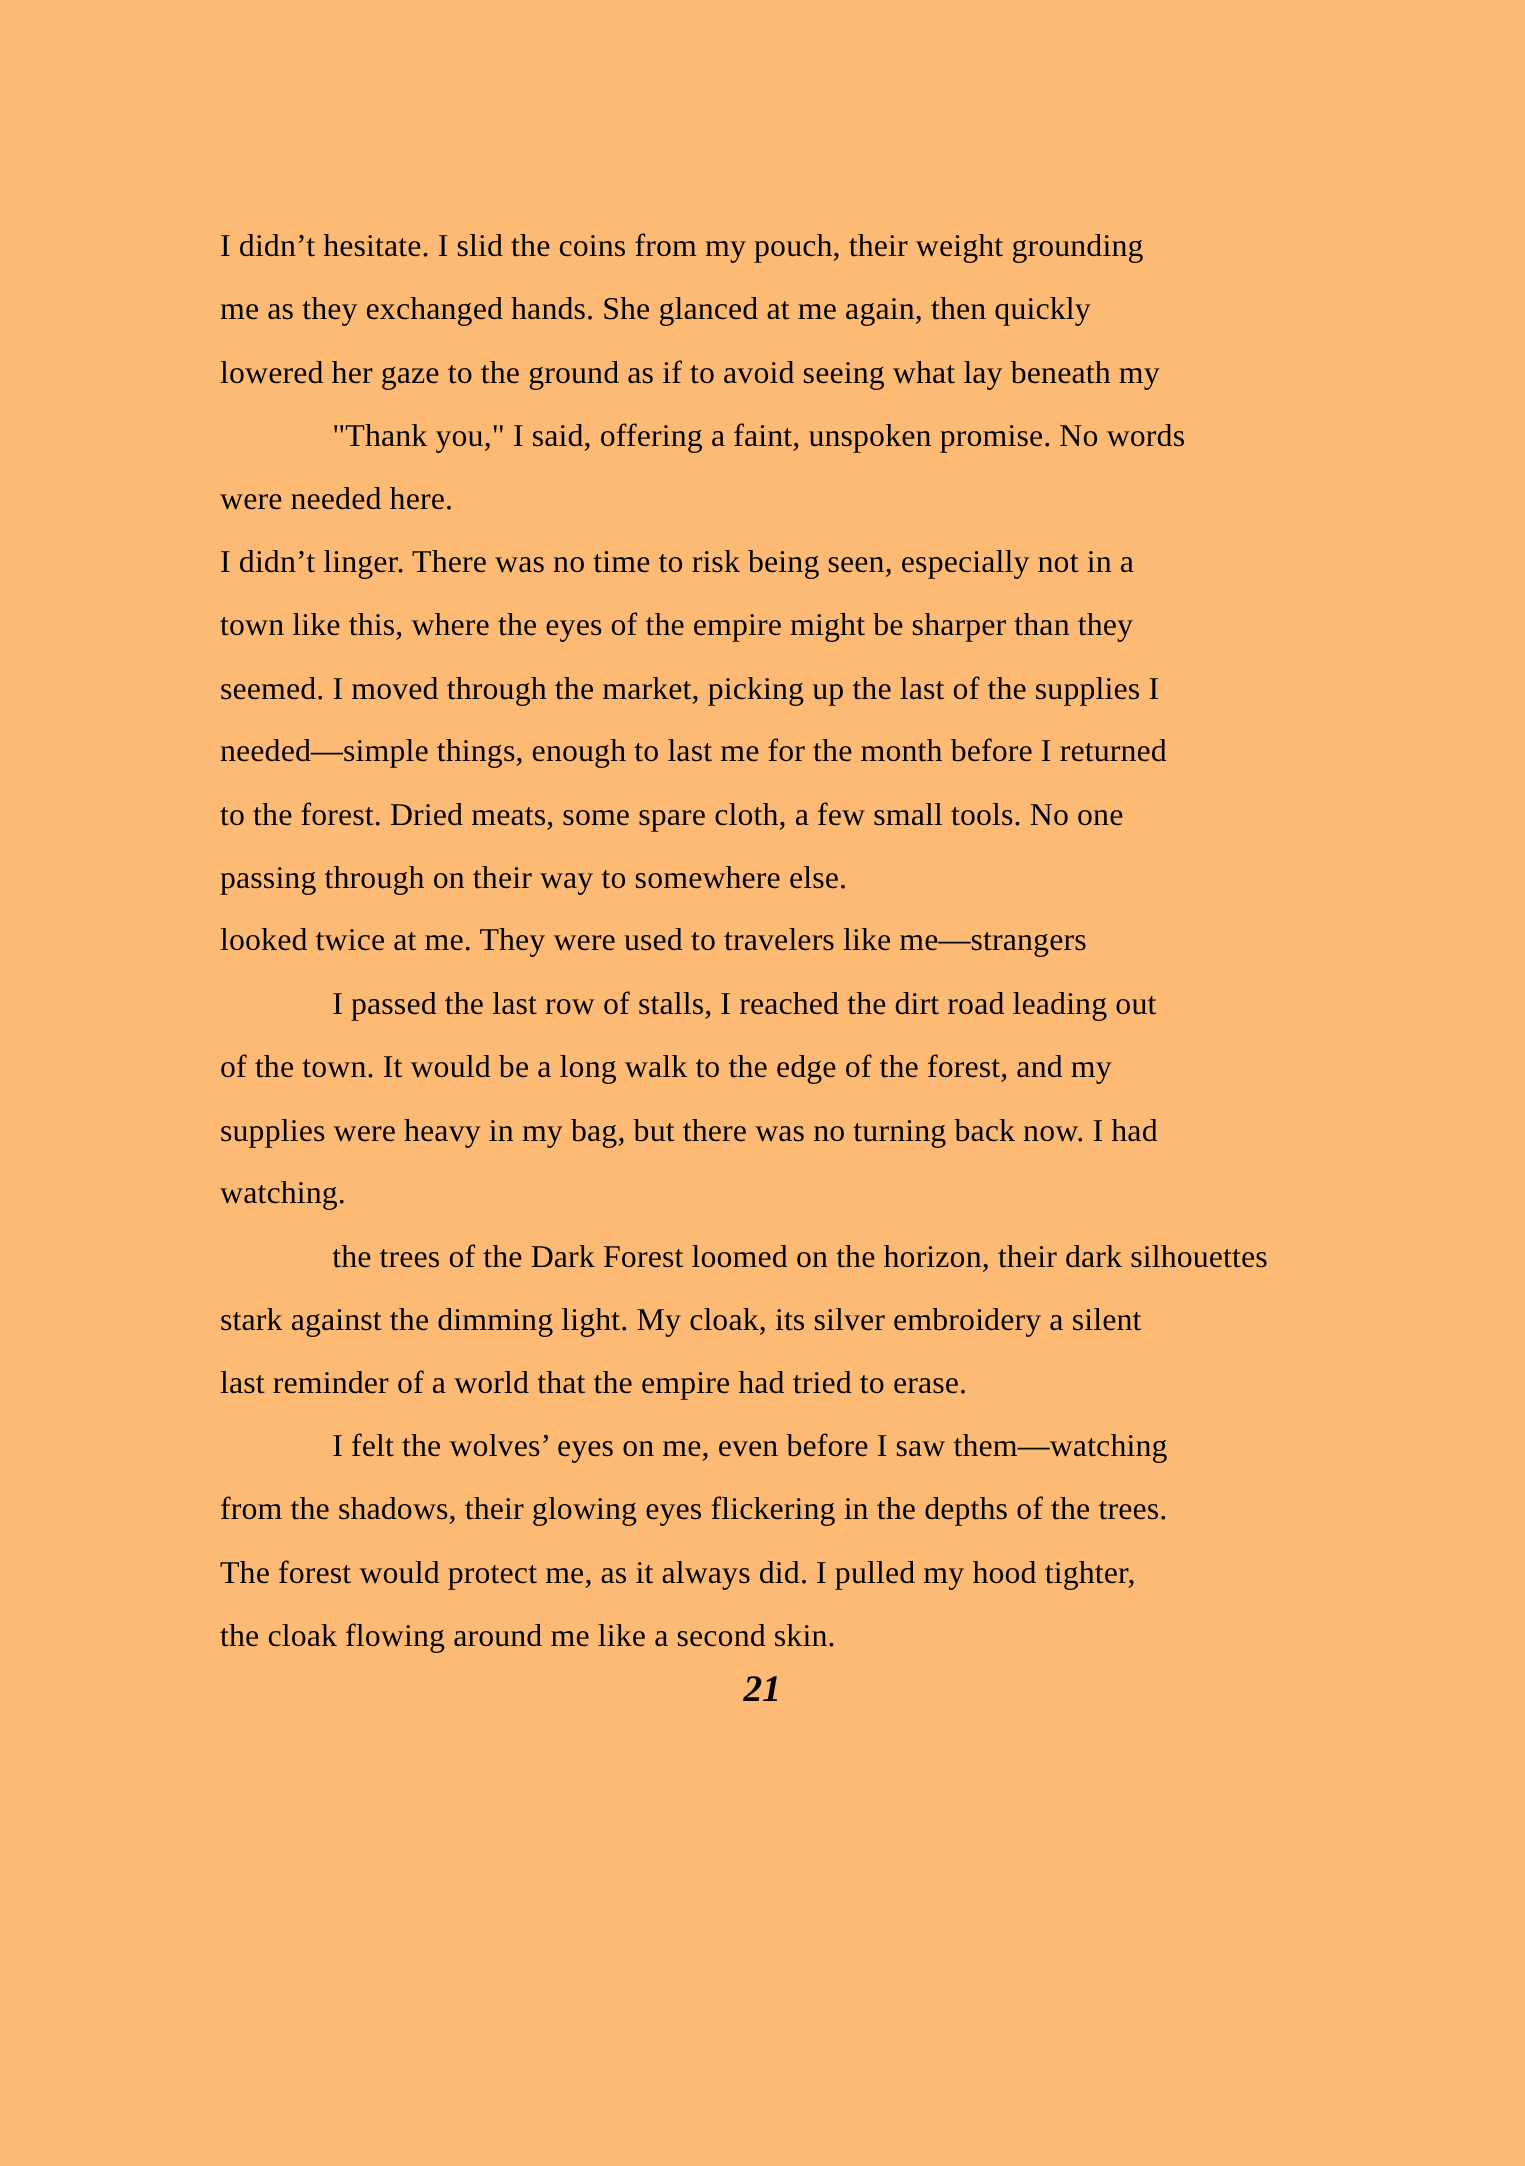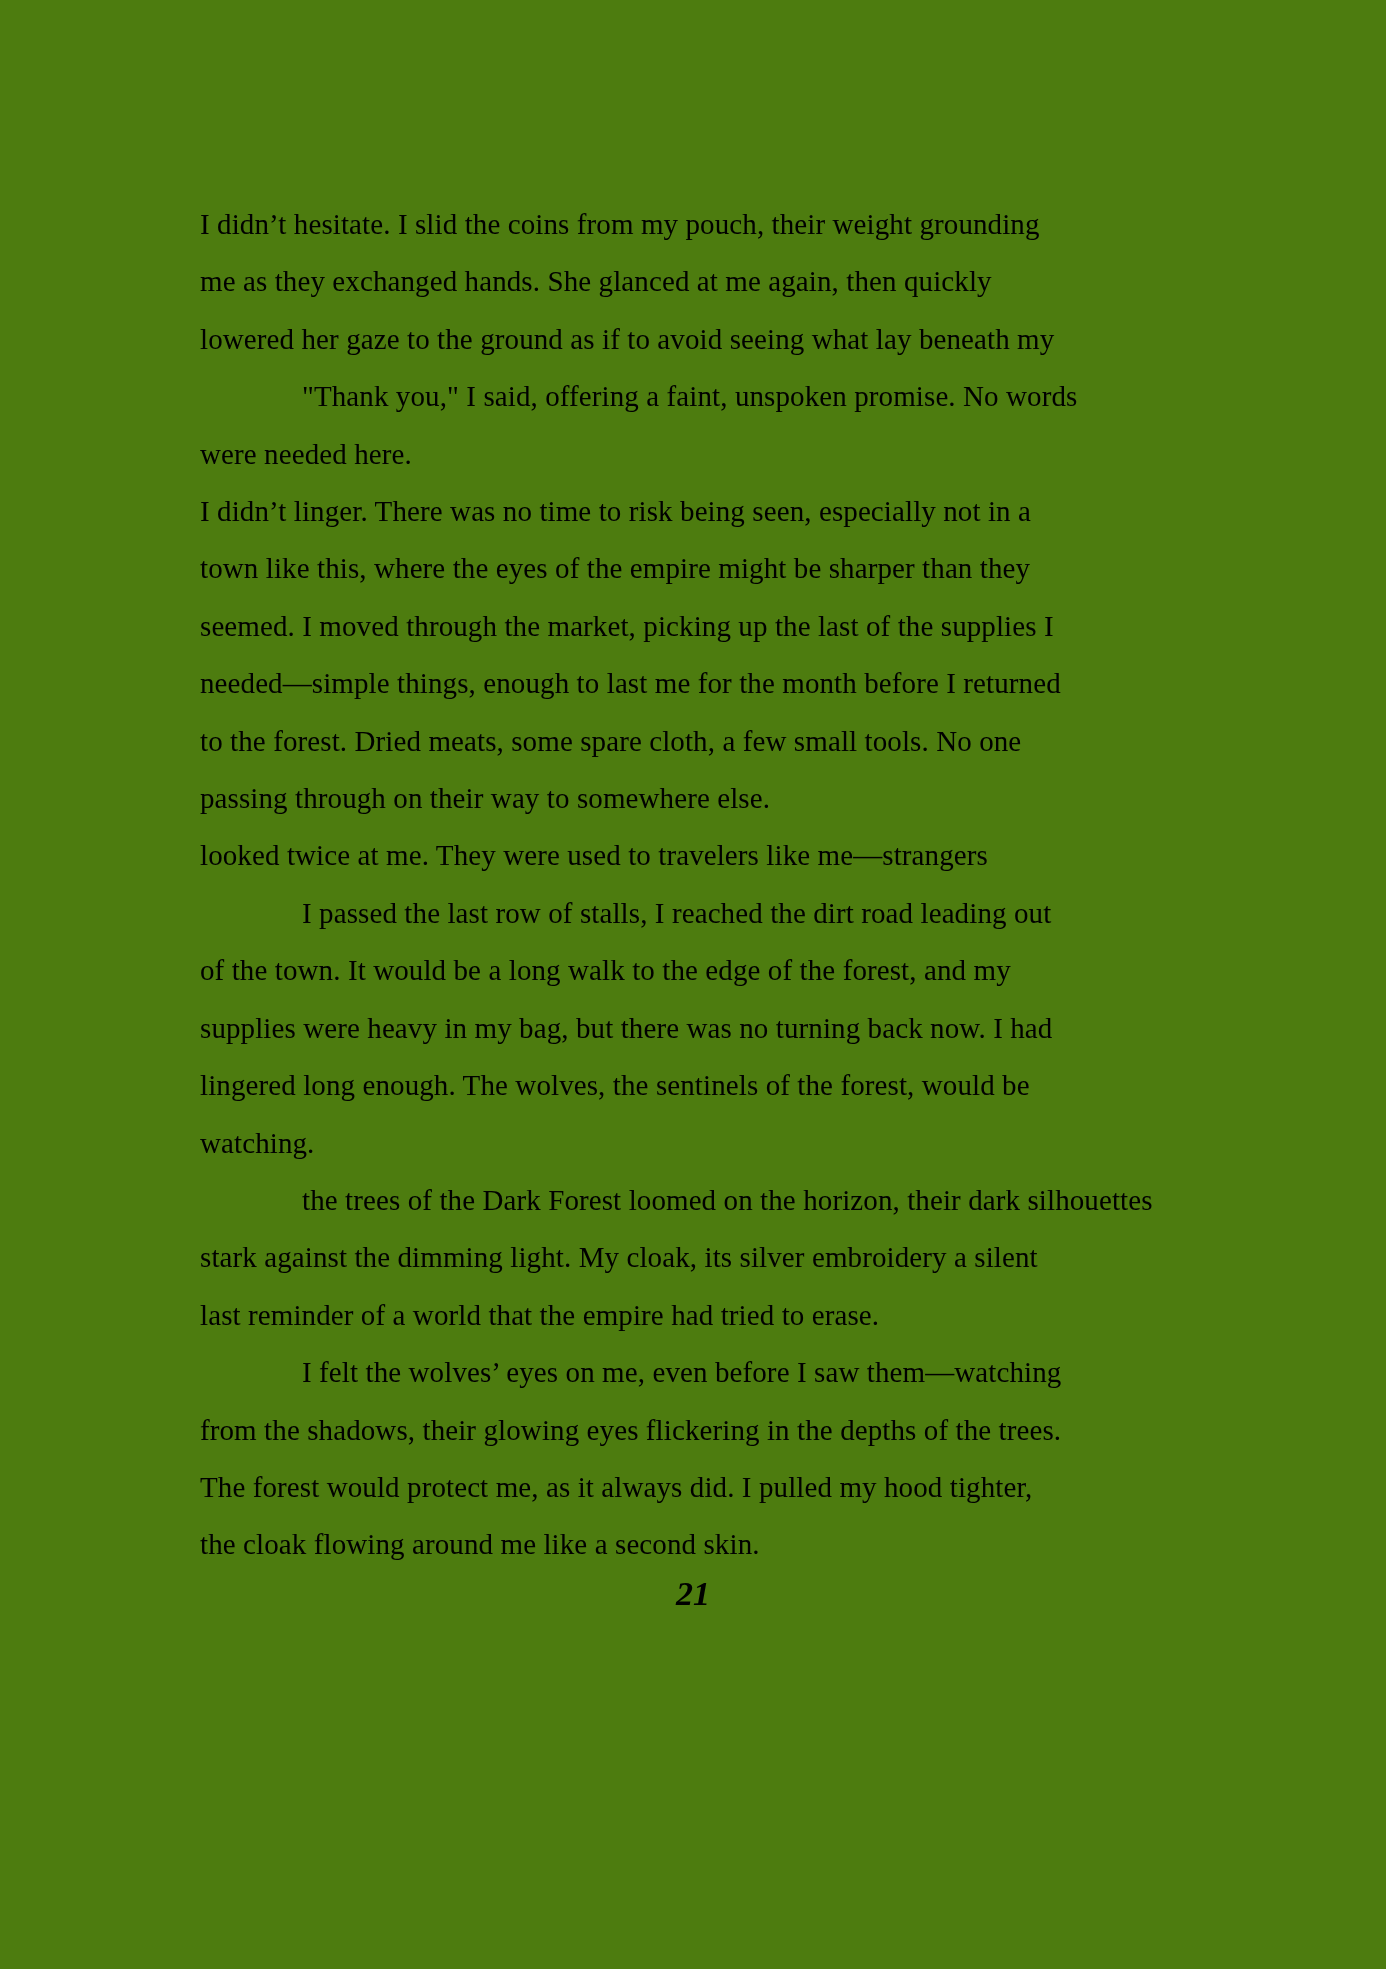--- a/index.html
+++ b/index.html
@@ -11,21 +11,21 @@
     height: 1969px;
     background: #ffffff;
     color: #000000;
     font-family: "Liberation Serif", "DejaVu Serif", serif;
     overflow: hidden;
   }
   .page {
     position: relative;
     width: 1386px;
     height: 1969px;
-    background: #4d7c0f;
+    background: #fdba74;
   }
   .page-body {
     padding: 196px 186px 0 200px;
   }
   .paragraph {
     margin: 0;
   }
   .line {
     font-size: 29px;
     line-height: 57.4px;
@@ -67,21 +67,20 @@
         <div class="line">seemed. I moved through the market, picking up the last of the supplies I</div>
         <div class="line">needed—simple things, enough to last me for the month before I returned</div>
         <div class="line">to the forest. Dried meats, some spare cloth, a few small tools. No one</div>
         <div class="line">passing through on their way to somewhere else.</div>
         <div class="line">looked twice at me. They were used to travelers like me—strangers</div>
       </div>
       <div class="paragraph indent">
         <div class="line">I passed the last row of stalls, I reached the dirt road leading out</div>
         <div class="line">of the town. It would be a long walk to the edge of the forest, and my</div>
         <div class="line">supplies were heavy in my bag, but there was no turning back now. I had</div>
-        <div class="line">lingered long enough. The wolves, the sentinels of the forest, would be</div>
         <div class="line">watching.</div>
       </div>
       <div class="paragraph indent">
         <div class="line">the trees of the Dark Forest loomed on the horizon, their dark silhouettes</div>
         <div class="line">stark against the dimming light. My cloak, its silver embroidery a silent</div>
         <div class="line">last reminder of a world that the empire had tried to erase.</div>
       </div>
       <div class="paragraph indent">
         <div class="line">I felt the wolves’ eyes on me, even before I saw them—watching</div>
         <div class="line">from the shadows, their glowing eyes flickering in the depths of the trees.</div>

